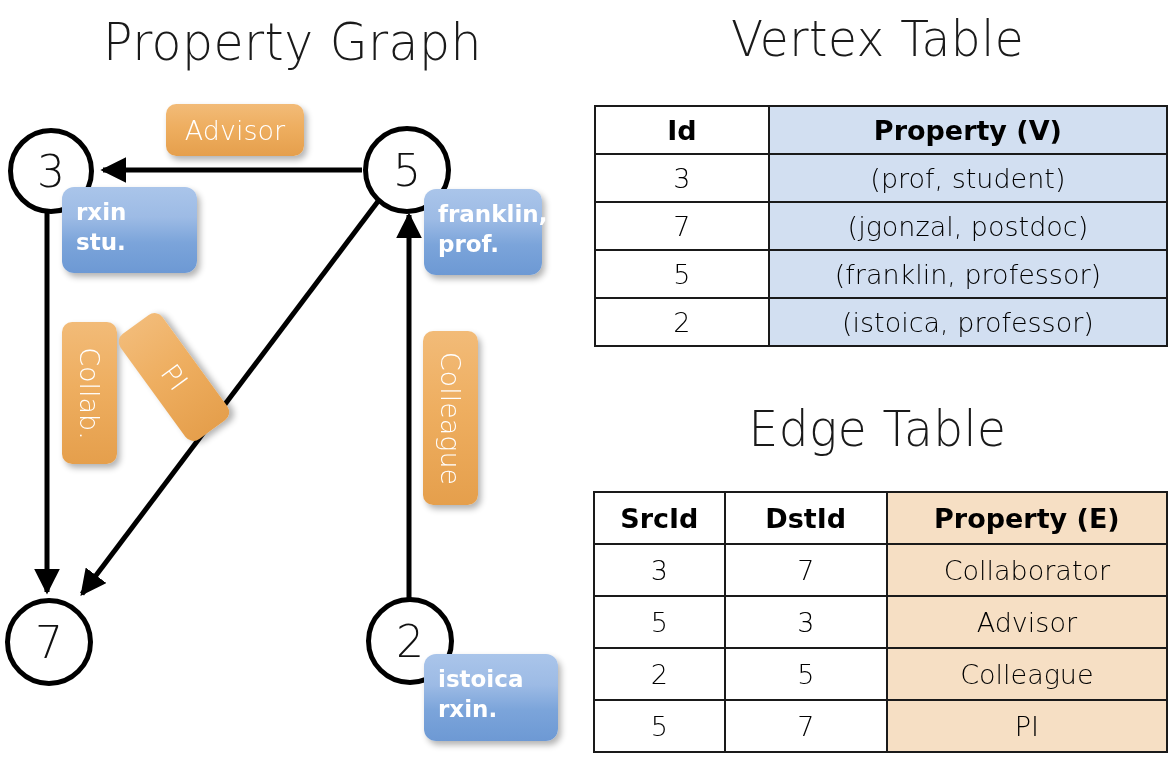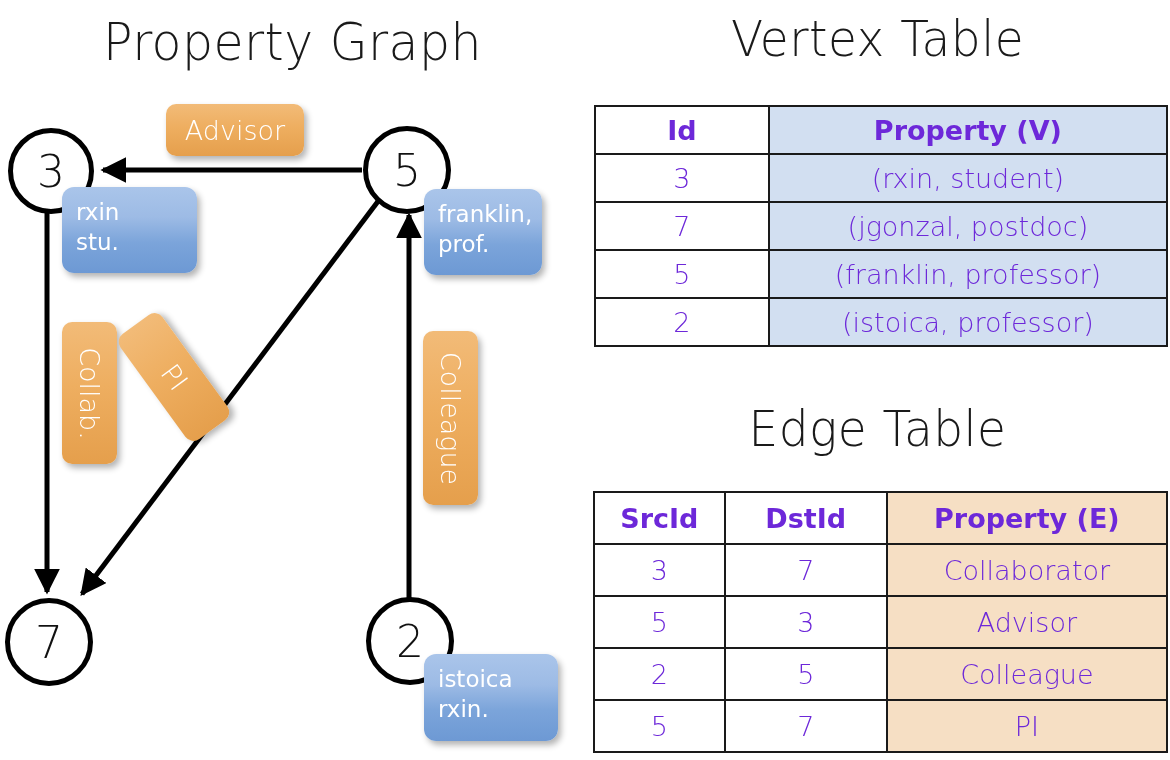--- a/index.html
+++ b/index.html
@@ -46,21 +46,21 @@
     z-index:3;
   }
 
   .prop-box{
     position:absolute;
     border-radius:12px;
     background:linear-gradient(180deg,#aac5ea 0%,#9dbbe5 35%,#7ba4da 65%,#6d99d4 100%);
     box-shadow:3px 4px 6px rgba(0,0,0,0.30);
     color:#ffffff;
     font-family:"DejaVu Sans", sans-serif;
-    font-weight:400;
+    font-weight:700;
     font-size:23px;
     line-height:30px;
     padding:10px 0 10px 14px;
     box-sizing:border-box;
     z-index:4;
     white-space:pre-line;
   }
 
   .edge-label{
     position:absolute;
@@ -83,21 +83,21 @@
   #label-pi span{transform:rotate(90deg);font-size:27px;}
   #label-colleague{left:423px;top:331px;width:55px;height:174px;}
   #label-colleague span{transform:rotate(90deg);font-size:27px;}
 
   
   table.grid{
     position:absolute;
     border-collapse:collapse;
     font-family:"DejaVu Sans", sans-serif;
     font-weight:300;
-    color:#6d28d9;
+    color:#000000;
     background:#fff;
   }
   table.grid td,table.grid th{
     border:2px solid #1a1a1a;
     text-align:center;
     font-weight:300;
     padding:0;
   }
   table.grid th{font-weight:bold;}
 
@@ -174,21 +174,21 @@
 <table class="grid" id="vertex-table">
   <thead>
     <tr>
       <th class="col-id">Id</th>
       <th class="col-prop">Property (V)</th>
     </tr>
   </thead>
   <tbody>
     <tr>
       <td class="col-id">3</td>
-      <td class="col-prop">(rxin, student)</td>
+      <td class="col-prop">(prof, student)</td>
     </tr>
     <tr>
       <td class="col-id">7</td>
       <td class="col-prop">(jgonzal, postdoc)</td>
     </tr>
     <tr>
       <td class="col-id">5</td>
       <td class="col-prop">(franklin, professor)</td>
     </tr>
     <tr>

